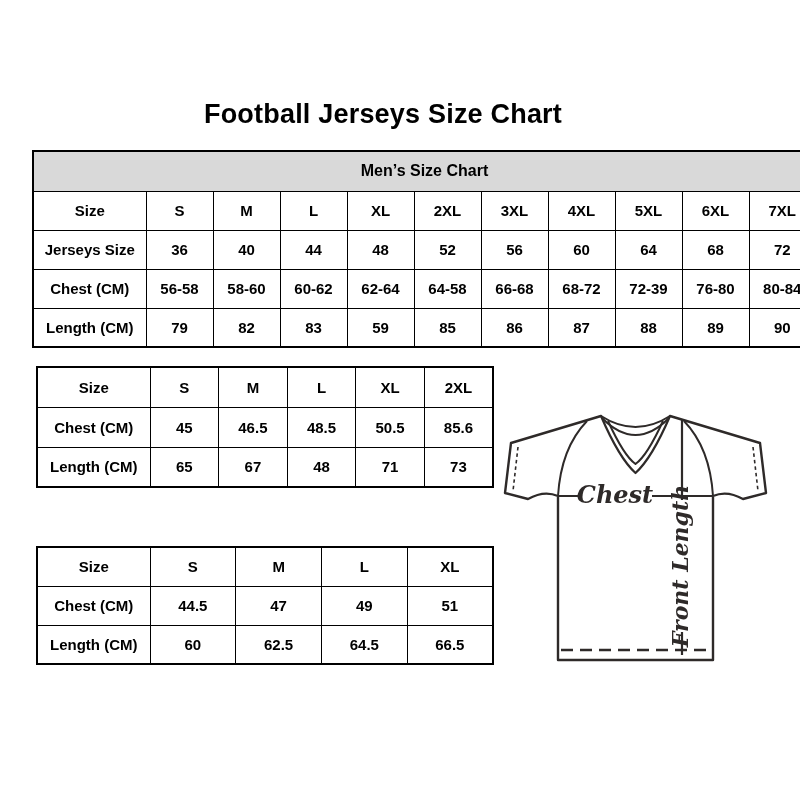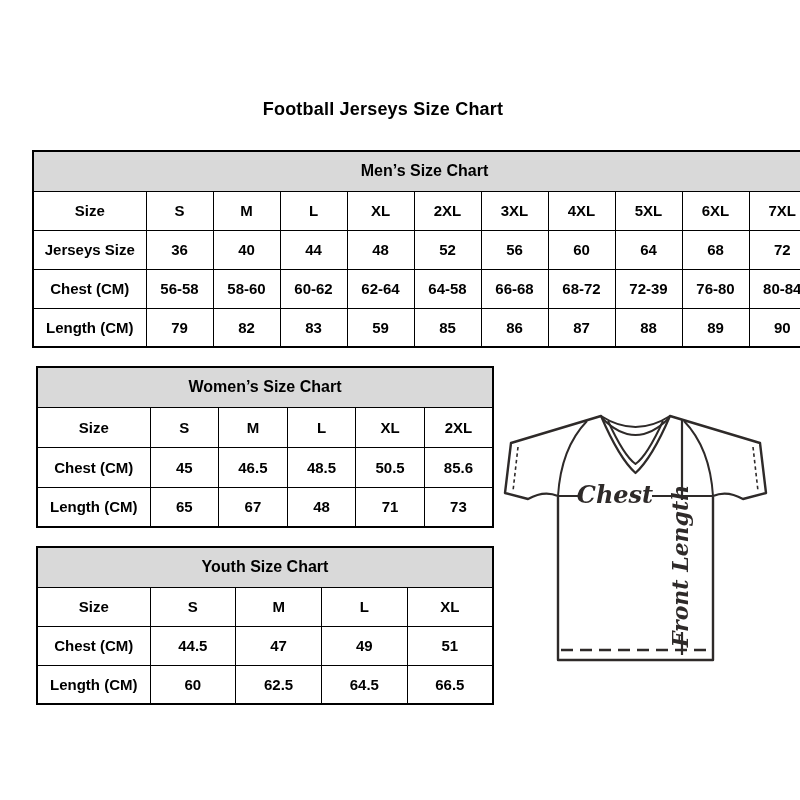--- a/index.html
+++ b/index.html
@@ -8,21 +8,21 @@
     --text:#000000;
     --stroke:#2e2a29;
   }
   html,body{margin:0;padding:0;background:#ffffff;}
   .page{
     position:relative;width:800px;height:800px;background:#ffffff;
     font-family:"Liberation Sans",sans-serif;color:var(--text);overflow:hidden;
   }
   .title{
     position:absolute;left:0;top:99px;width:766px;text-align:center;
-    font-size:18px;font-weight:bold;letter-spacing:0.2px;
+    font-size:27px;font-weight:bold;letter-spacing:0.2px;
   }
   table.size-chart{
     position:absolute;border-collapse:collapse;table-layout:fixed;
     background:#ffffff;border:2px solid var(--border);
   }
   table.size-chart td{
     border:1px solid var(--border);text-align:center;vertical-align:middle;
     font-weight:bold;font-size:15px;color:var(--text);padding:0;overflow:hidden;
   }
   table.size-chart td.tbl-header{
@@ -126,23 +126,20 @@
   <table id="womens" class="size-chart">
       <colgroup>
         <col style="width: 113px;">
         <col>
         <col>
         <col>
         <col>
         <col>
       </colgroup>
       <tbody>
-        <tr class="header-row">
-          <td class="tbl-header" colspan="6">Women’s Size Chart</td>
-        </tr>
         <tr>
           <td class="lbl">Size</td>
           <td class="val">S</td>
           <td class="val">M</td>
           <td class="val">L</td>
           <td class="val">XL</td>
           <td class="val">2XL</td>
         </tr>
         <tr>
           <td class="lbl">Chest (CM)</td>
@@ -165,23 +162,20 @@
 
   <table id="youth" class="size-chart">
       <colgroup>
         <col style="width: 113px;">
         <col>
         <col>
         <col>
         <col>
       </colgroup>
       <tbody>
-        <tr class="header-row">
-          <td class="tbl-header" colspan="5">Youth Size Chart</td>
-        </tr>
         <tr>
           <td class="lbl">Size</td>
           <td class="val">S</td>
           <td class="val">M</td>
           <td class="val">L</td>
           <td class="val">XL</td>
         </tr>
         <tr>
           <td class="lbl">Chest (CM)</td>
           <td class="val">44.5</td>

